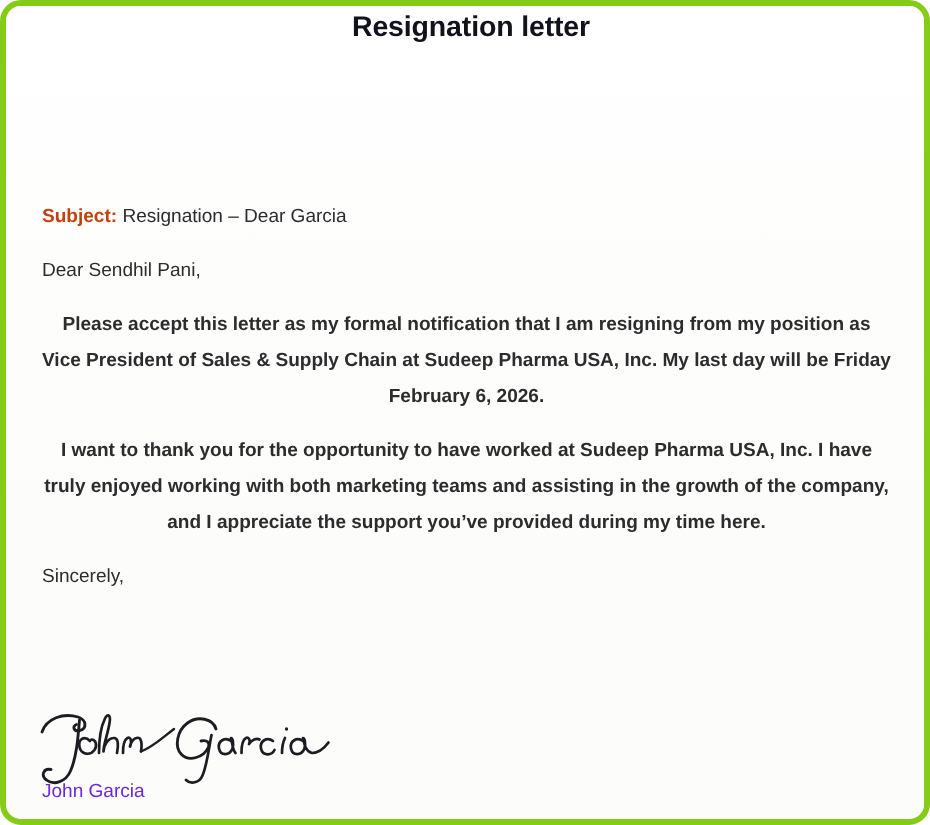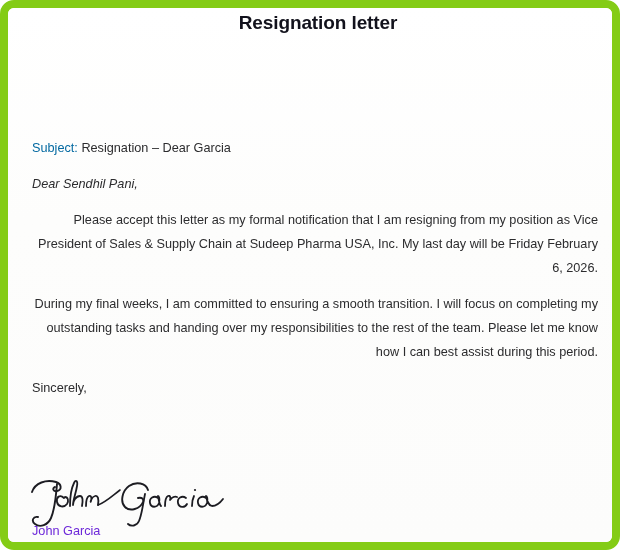--- a/index.html
+++ b/index.html
@@ -7,21 +7,21 @@
     padding: 0;
     background: #ffffff;
   }
 
   #letter-frame {
     position: relative;
     width: 620px;
     height: 550px;
     box-sizing: border-box;
     background: #ffffff;
-    border: 8px solid #84cc16;
+    border: 4px solid #84cc16;
     border-radius: 14px;
     overflow: hidden;
     font-family: "Liberation Sans", sans-serif;
   }
 
   
   #scan-tint {
     position: absolute;
     inset: 0;
     background: linear-gradient(180deg, #ffffff 0%, #fdfdfc 40%, #fcfcfb 100%);
@@ -47,35 +47,35 @@
     top: 128px;
     width: 566px;
     font-size: 12.7px;
     line-height: 24px;
     color: #2c2c2e;
     font-family: "Liberation Sans", sans-serif;
   }
 
   .para {
     margin: 4px 0 12px 0;
-    text-align: right;
+    text-align: center;
+    font-weight: bold;
   }
 
   .subject-line {
     margin: 0 0 12px 0;
   }
 
   .subject-label {
-    font-weight: normal;
-    color: #0369a1;
+    font-weight: bold;
+    color: #c2410c;
   }
 
   .greeting {
     margin: 0 0 12px 0;
-    font-style: italic;
   }
 
   .closing {
     margin: 0 0 2px 0;
   }
 
   
   #signature-block {
     position: absolute;
     left: 18px;
@@ -108,22 +108,22 @@
   <div id="doc-title">Resignation letter</div>
 
   <div id="letter-body">
 
     <p class="subject-line"><span class="subject-label">Subject:</span> <span>Resignation – Dear Garcia</span></p>
 
     <p class="greeting">Dear Sendhil Pani,</p>
 
     <p class="para">Please accept this letter as my formal notification that I am resigning from my position as Vice President of Sales &amp; Supply Chain at Sudeep Pharma USA, Inc. My last day will be Friday February 6, 2026.</p>
 
+    <p class="para">I want to thank you for the opportunity to have worked at Sudeep Pharma USA, Inc. I have truly enjoyed working with both marketing teams and assisting in the growth of the company, and I appreciate the support you’ve provided during my time here.</p>
 
-    <p class="para">During my final weeks, I am committed to ensuring a smooth transition. I will focus on completing my outstanding tasks and handing over my responsibilities to the rest of the team. Please let me know how I can best assist during this period.</p>
 
 
     <p class="closing">Sincerely,</p>
 
   </div>
 
   <div id="signature-block">
     <svg id="signature-svg" width="260" height="52" viewBox="0 0 260 52" xmlns="http://www.w3.org/2000/svg">
       <g fill="none" stroke="#1c1c22" stroke-linecap="round" stroke-linejoin="round">
 

